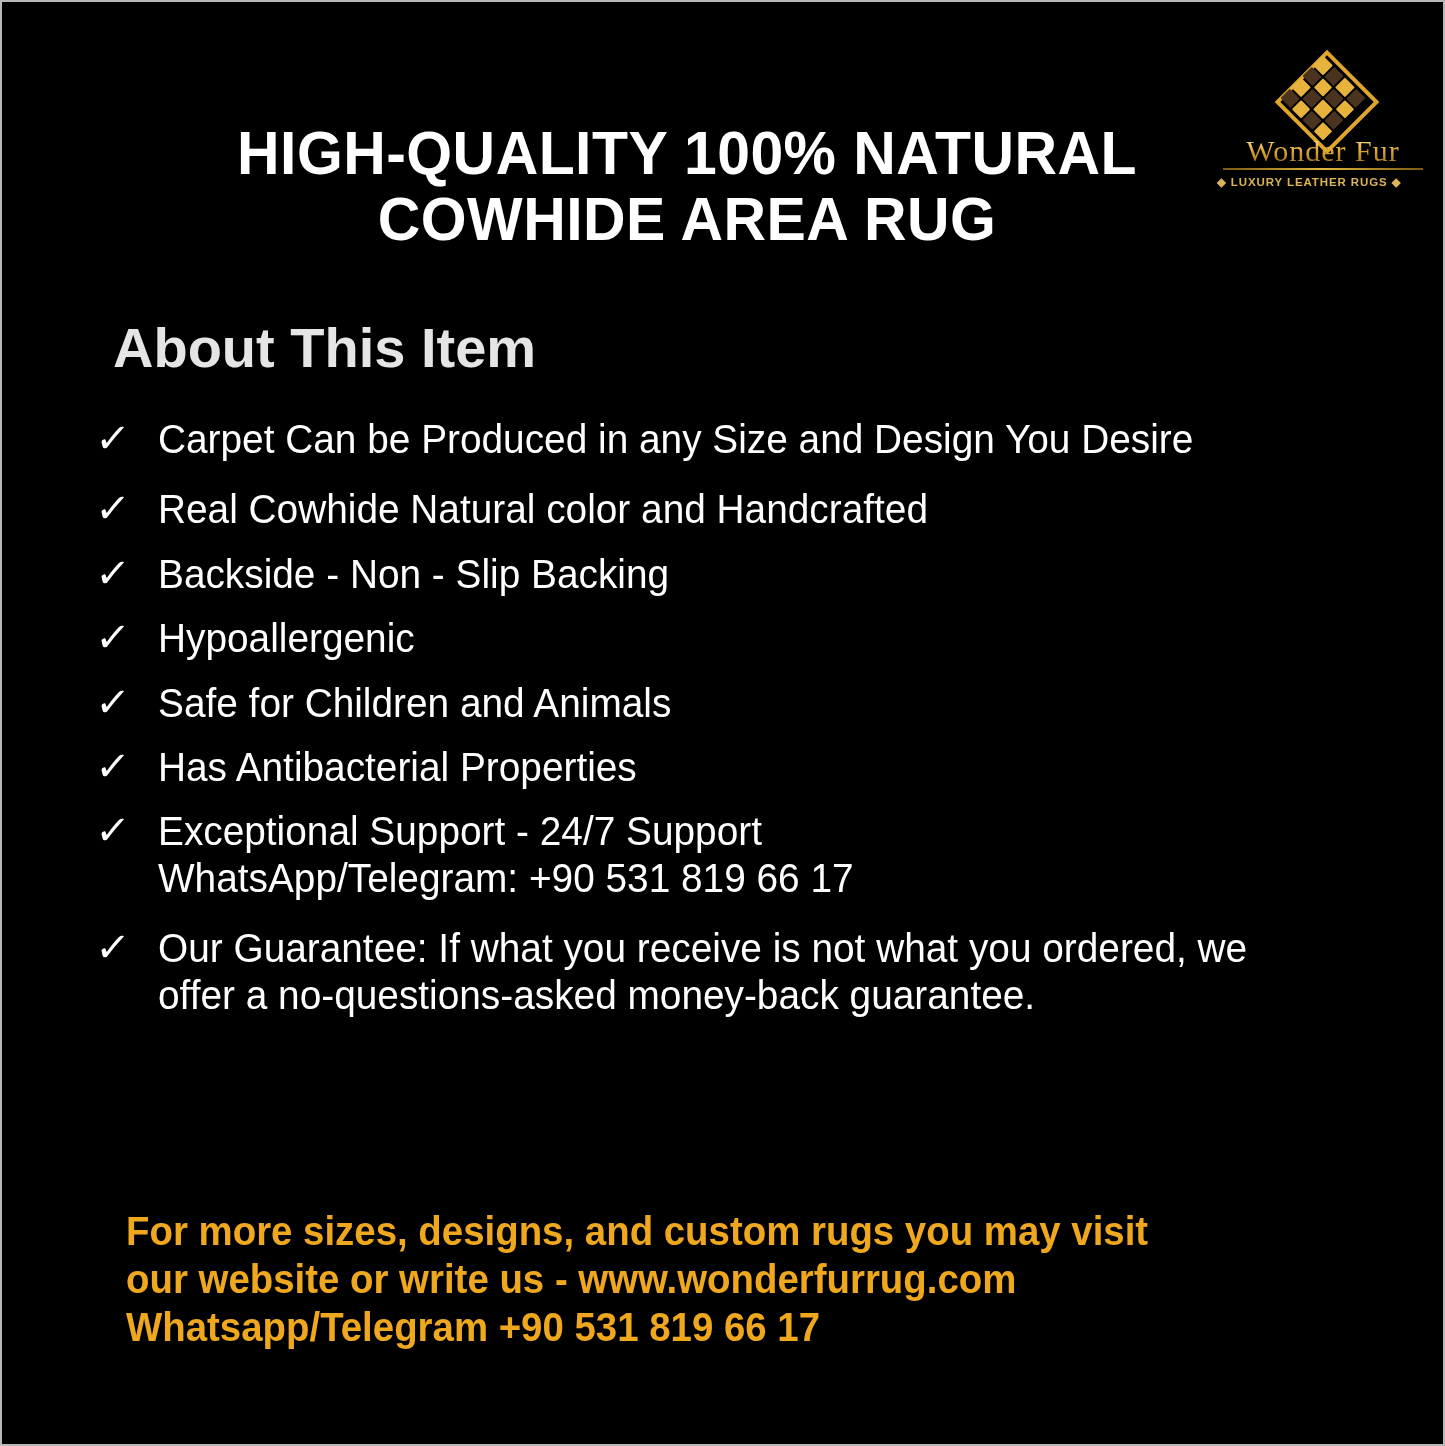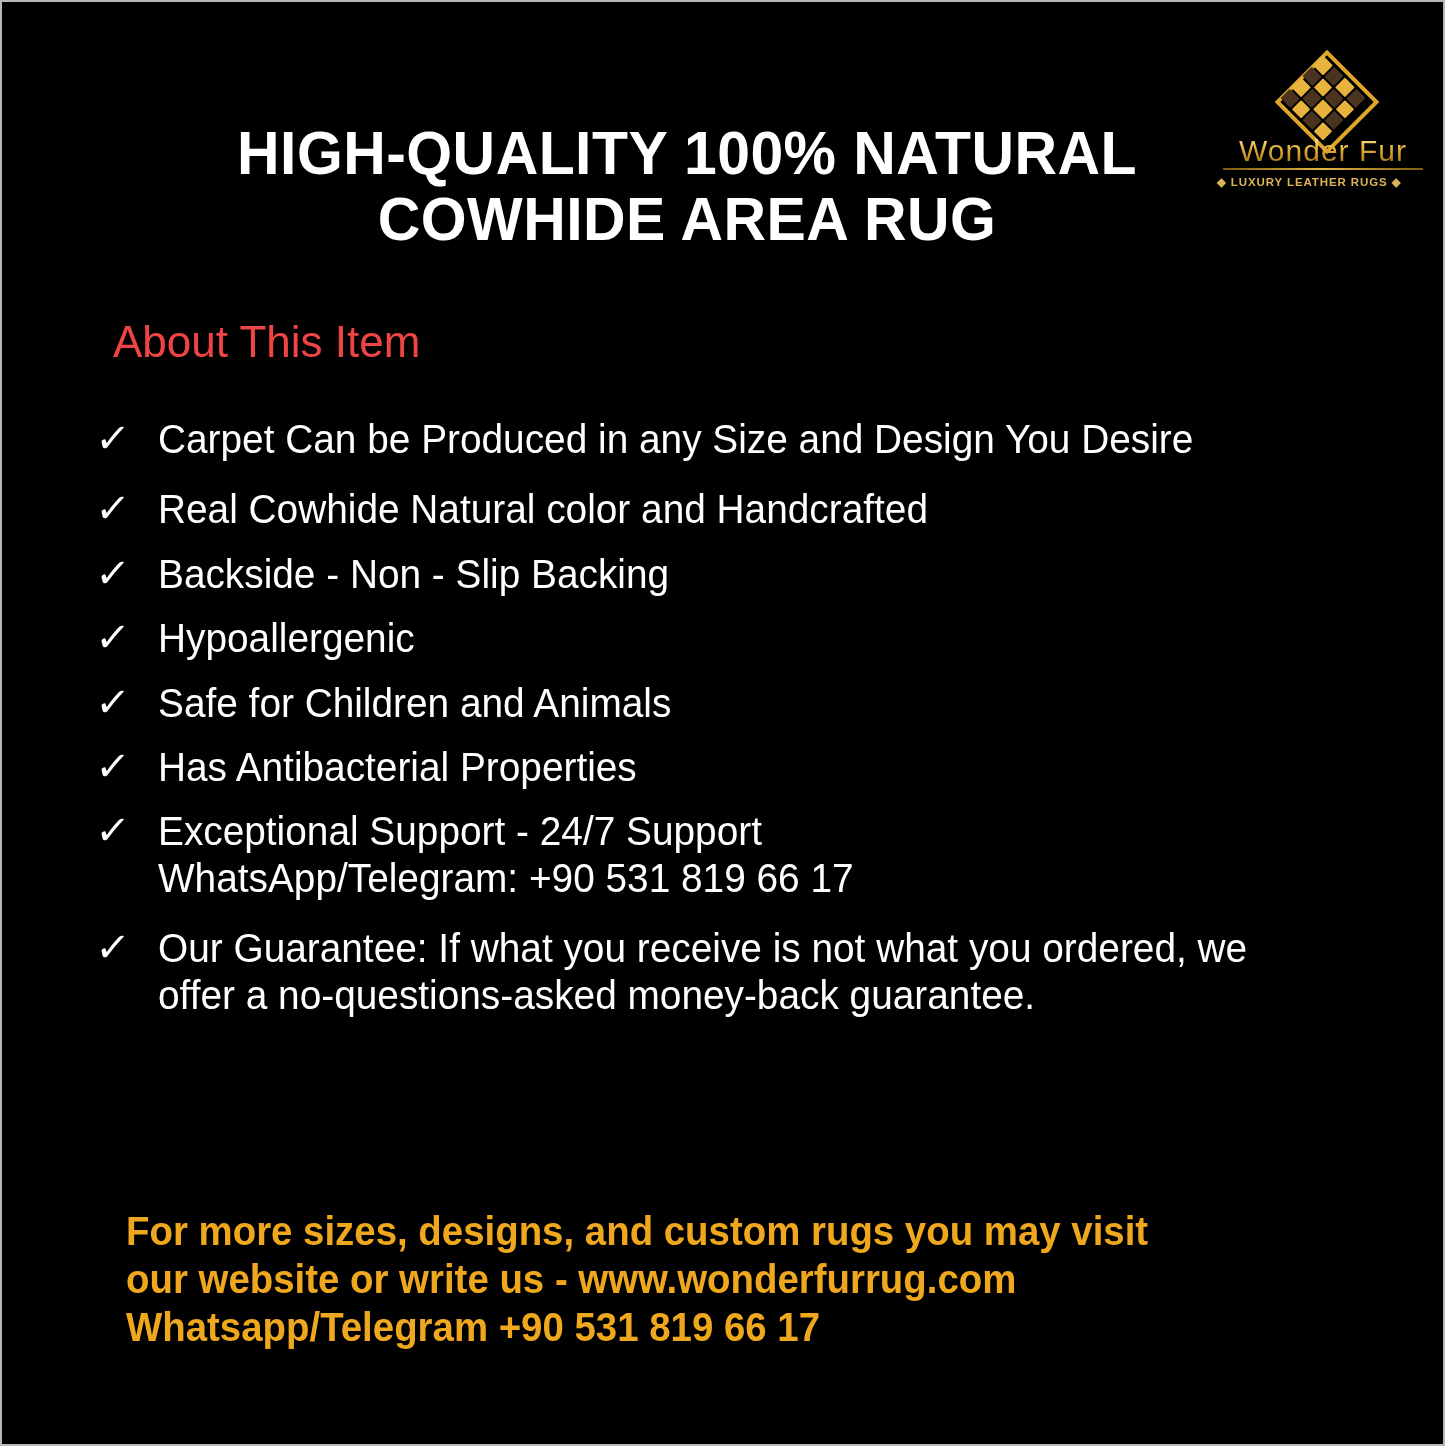--- a/index.html
+++ b/index.html
@@ -95,21 +95,21 @@
   .dsq { border-radius: 1px; }
   .dsq.g { background: #e8b33c; }
   .dsq.d { background: #4a3420; }
 
   #logo-wordmark {
     position: absolute;
     left: 0;
     top: 86px;
     width: 212px;
     text-align: center;
-    font-family: Liberation Sans, sans-serif;
+    font-family: Liberation Serif, serif;
     font-size: 30px;
     line-height: 1;
     letter-spacing: 1px;
     background: linear-gradient(180deg, #fbe9a8 0%, #e0ac33 45%, #9c6d14 100%);
     -webkit-background-clip: text;
     background-clip: text;
     color: transparent;
     -webkit-text-fill-color: transparent;
   }
 
@@ -133,24 +133,24 @@
     font-weight: bold;
     font-size: 11.5px;
     letter-spacing: 0.9px;
   }
 
   
   #about-heading {
     position: absolute;
     left: 111px;
     top: 318px;
-    color: #ef4444;
+    color: #e5e5e5;
     font-family: "Liberation Sans", sans-serif;
-    font-weight: normal;
-    font-size: 44px;
+    font-weight: bold;
+    font-size: 56px;
     line-height: 1;
   }
 
   
   #features {
     position: absolute;
     left: 92px;
     top: 414px;
     width: 1300px;
   }

